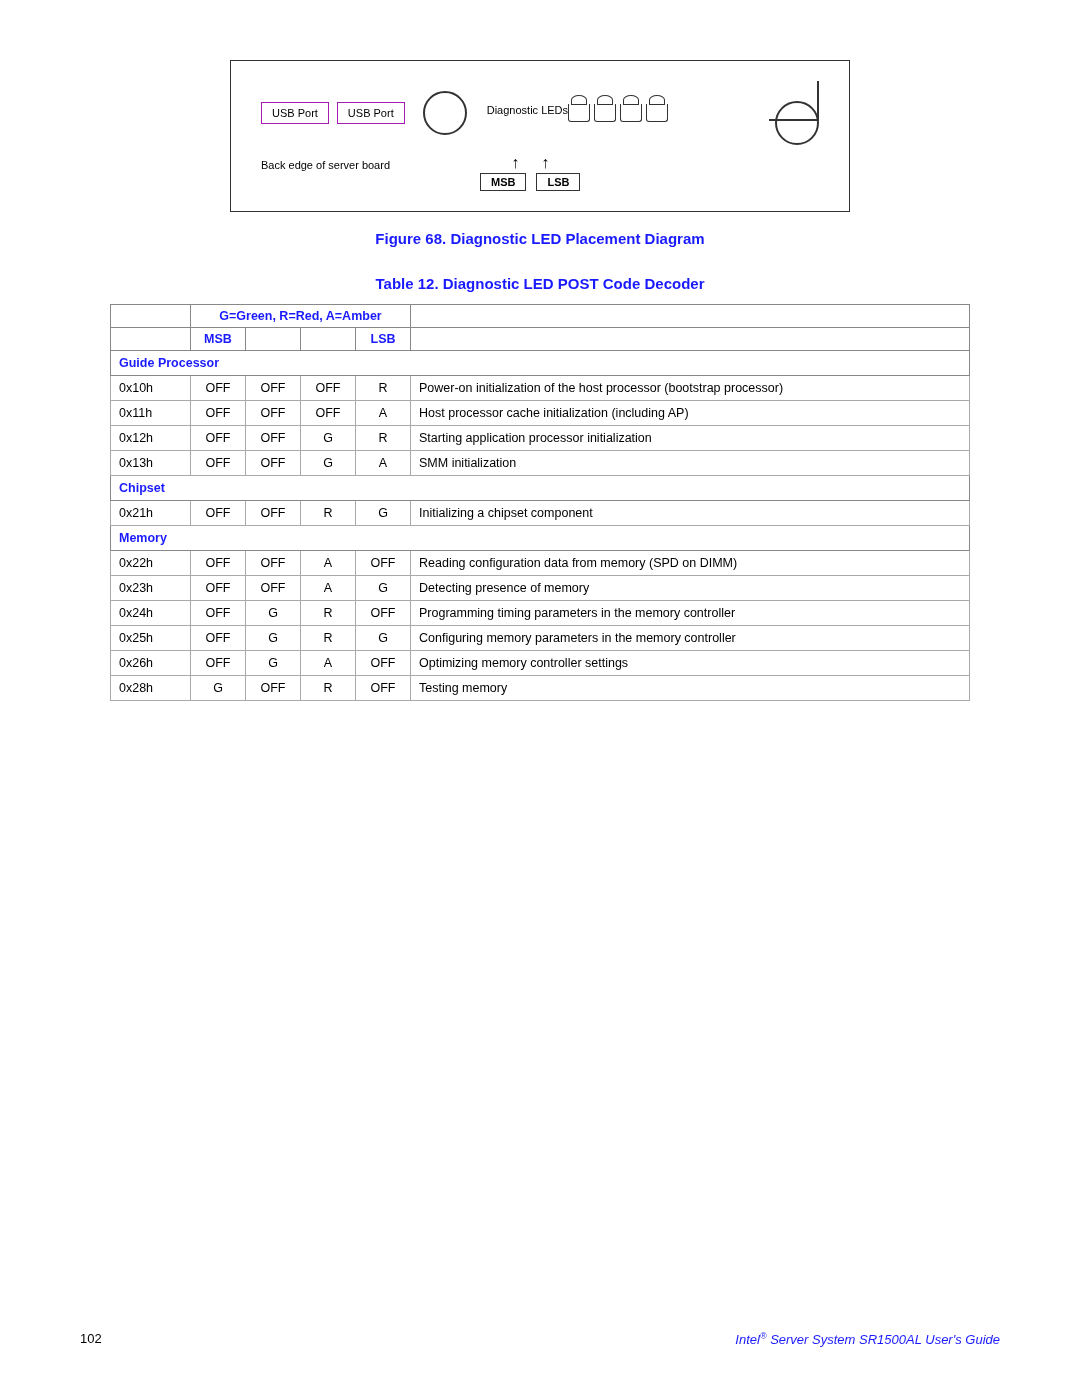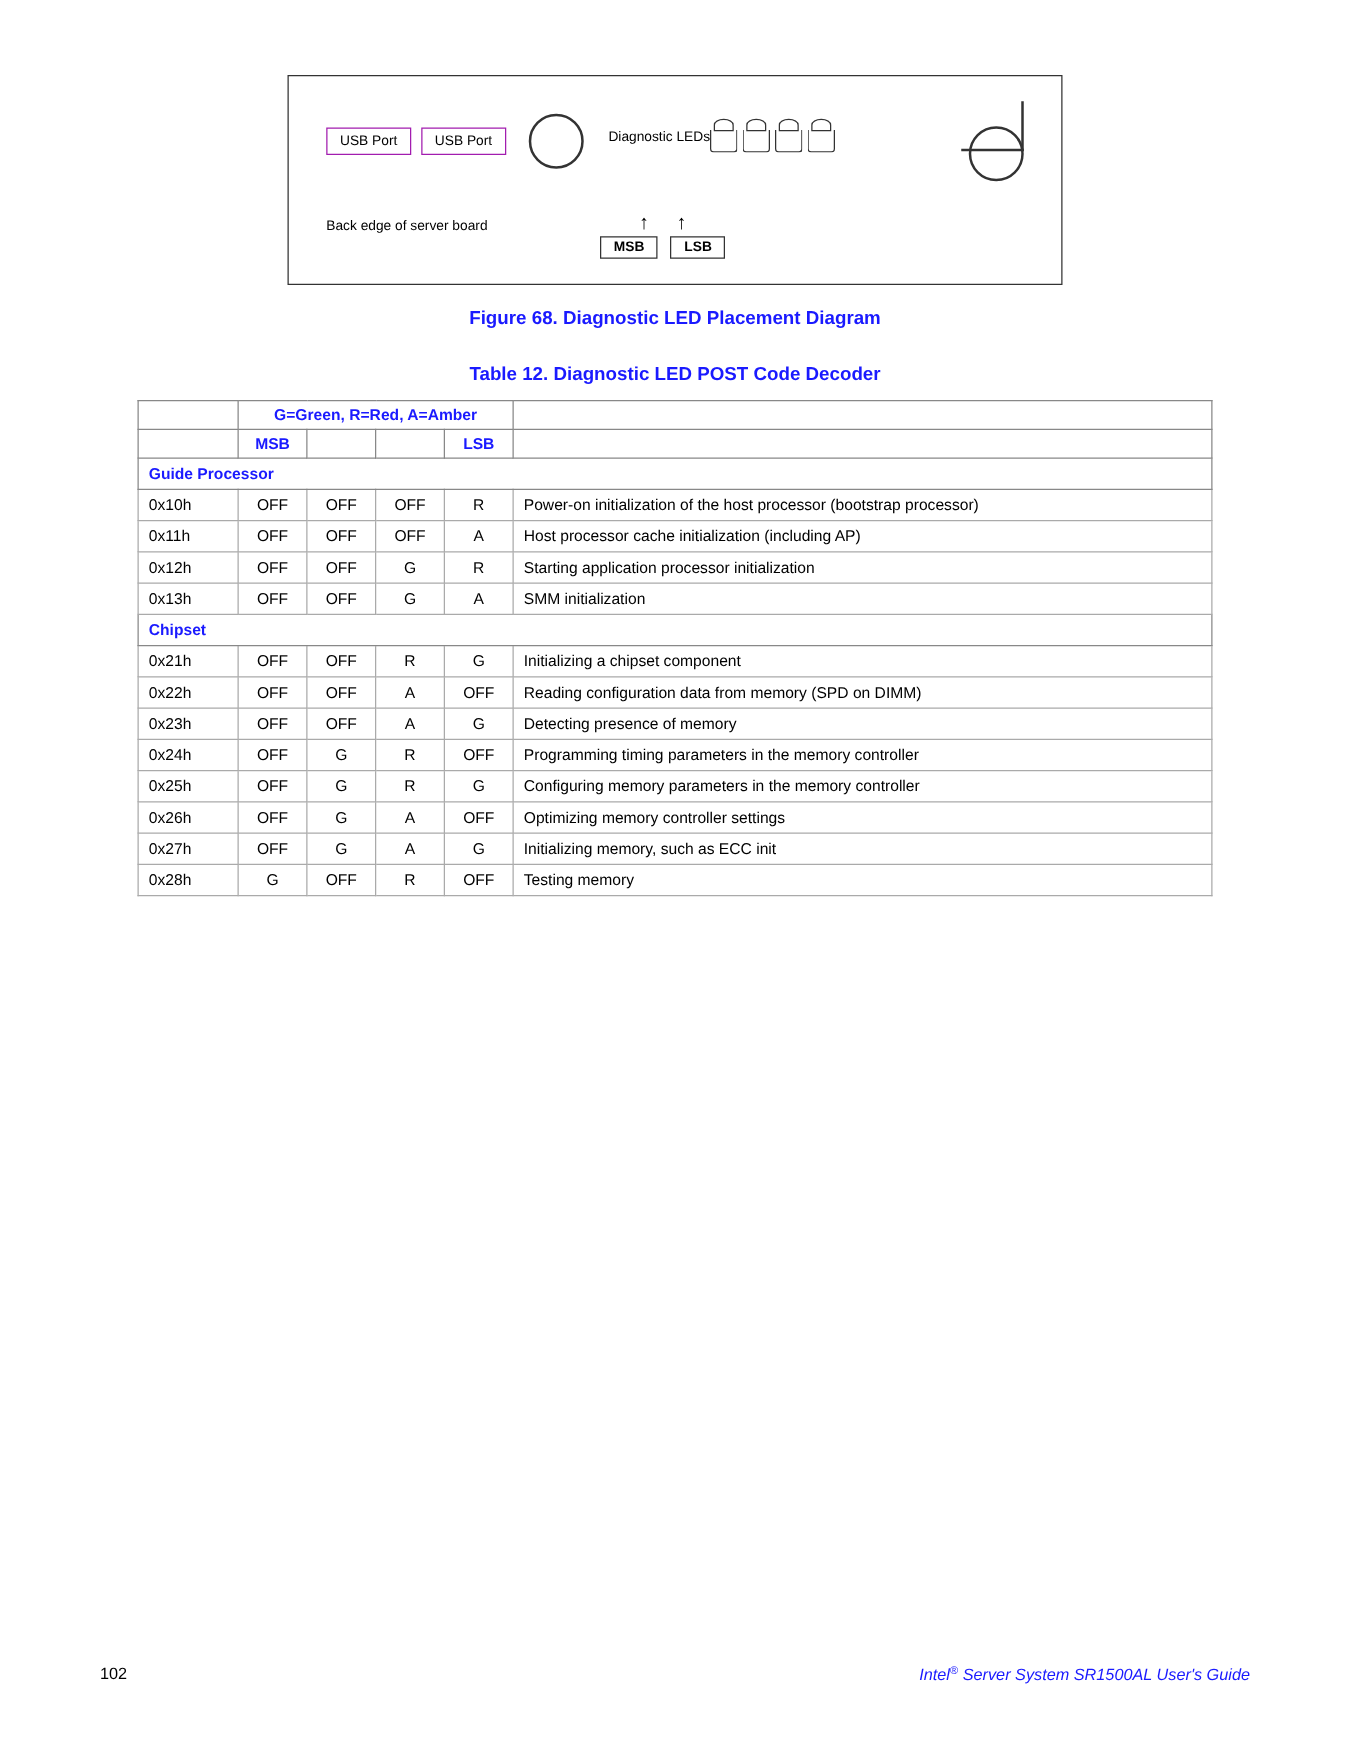--- a/index.html
+++ b/index.html
@@ -101,21 +101,21 @@
       width: 50px;
       height: 40px;
       border-right: 2px solid #333;
       border-bottom: 2px solid #333;
       margin-right: 0;
     }
     .diagram-bottom-row {
       display: flex;
       align-items: flex-start;
       width: 100%;
-      margin-top: 18px;
+      margin-top: 2px;
     }
     .back-edge-label {
       font-size: 11px;
       margin-top: 4px;
       margin-right: 60px;
     }
     .msb-lsb-area {
       display: flex;
       flex-direction: column;
       align-items: center;
@@ -342,20 +342,23 @@
           <td colspan="6">Chipset</td>
         </tr>
         <tr class="data-row">
           <td class="col-checkpoint">0x21h</td>
           <td class="col-msb-val" style="text-align: center;">OFF</td>
           <td class="col-c2" style="text-align: center;">OFF</td>
           <td class="col-c3" style="text-align: center;">R</td>
           <td class="col-lsb-val" style="text-align: center;">G</td>
           <td class="col-desc">Initializing a chipset component</td>
         </tr>
+        <tr class="section-header">
+          <td colspan="6">Memory</td>
+        </tr>
         <tr class="data-row">
           <td class="col-checkpoint">0x22h</td>
           <td class="col-msb-val" style="text-align: center;">OFF</td>
           <td class="col-c2" style="text-align: center;">OFF</td>
           <td class="col-c3" style="text-align: center;">A</td>
           <td class="col-lsb-val" style="text-align: center;">OFF</td>
           <td class="col-desc">Reading configuration data from memory (SPD on DIMM)</td>
         </tr>
         <tr class="data-row">
           <td class="col-checkpoint">0x23h</td>
@@ -381,28 +384,20 @@
           <td class="col-lsb-val" style="text-align: center;">G</td>
           <td class="col-desc">Configuring memory parameters in the memory controller</td>
         </tr>
         <tr class="data-row">
           <td class="col-checkpoint">0x26h</td>
           <td class="col-msb-val" style="text-align: center;">OFF</td>
           <td class="col-c2" style="text-align: center;">G</td>
           <td class="col-c3" style="text-align: center;">A</td>
           <td class="col-lsb-val" style="text-align: center;">OFF</td>
           <td class="col-desc">Optimizing memory controller settings</td>
-        </tr>
-        <tr class="data-row">
-          <td class="col-checkpoint">0x27h</td>
-          <td class="col-msb-val" style="text-align: center;">OFF</td>
-          <td class="col-c2" style="text-align: center;">G</td>
-          <td class="col-c3" style="text-align: center;">A</td>
-          <td class="col-lsb-val" style="text-align: center;">G</td>
-          <td class="col-desc">Initializing memory, such as ECC init</td>
         </tr>
         <tr class="data-row">
           <td class="col-checkpoint">0x28h</td>
           <td class="col-msb-val" style="text-align: center;">G</td>
           <td class="col-c2" style="text-align: center;">OFF</td>
           <td class="col-c3" style="text-align: center;">R</td>
           <td class="col-lsb-val" style="text-align: center;">OFF</td>
           <td class="col-desc">Testing memory</td>
         </tr>
       </tbody>

